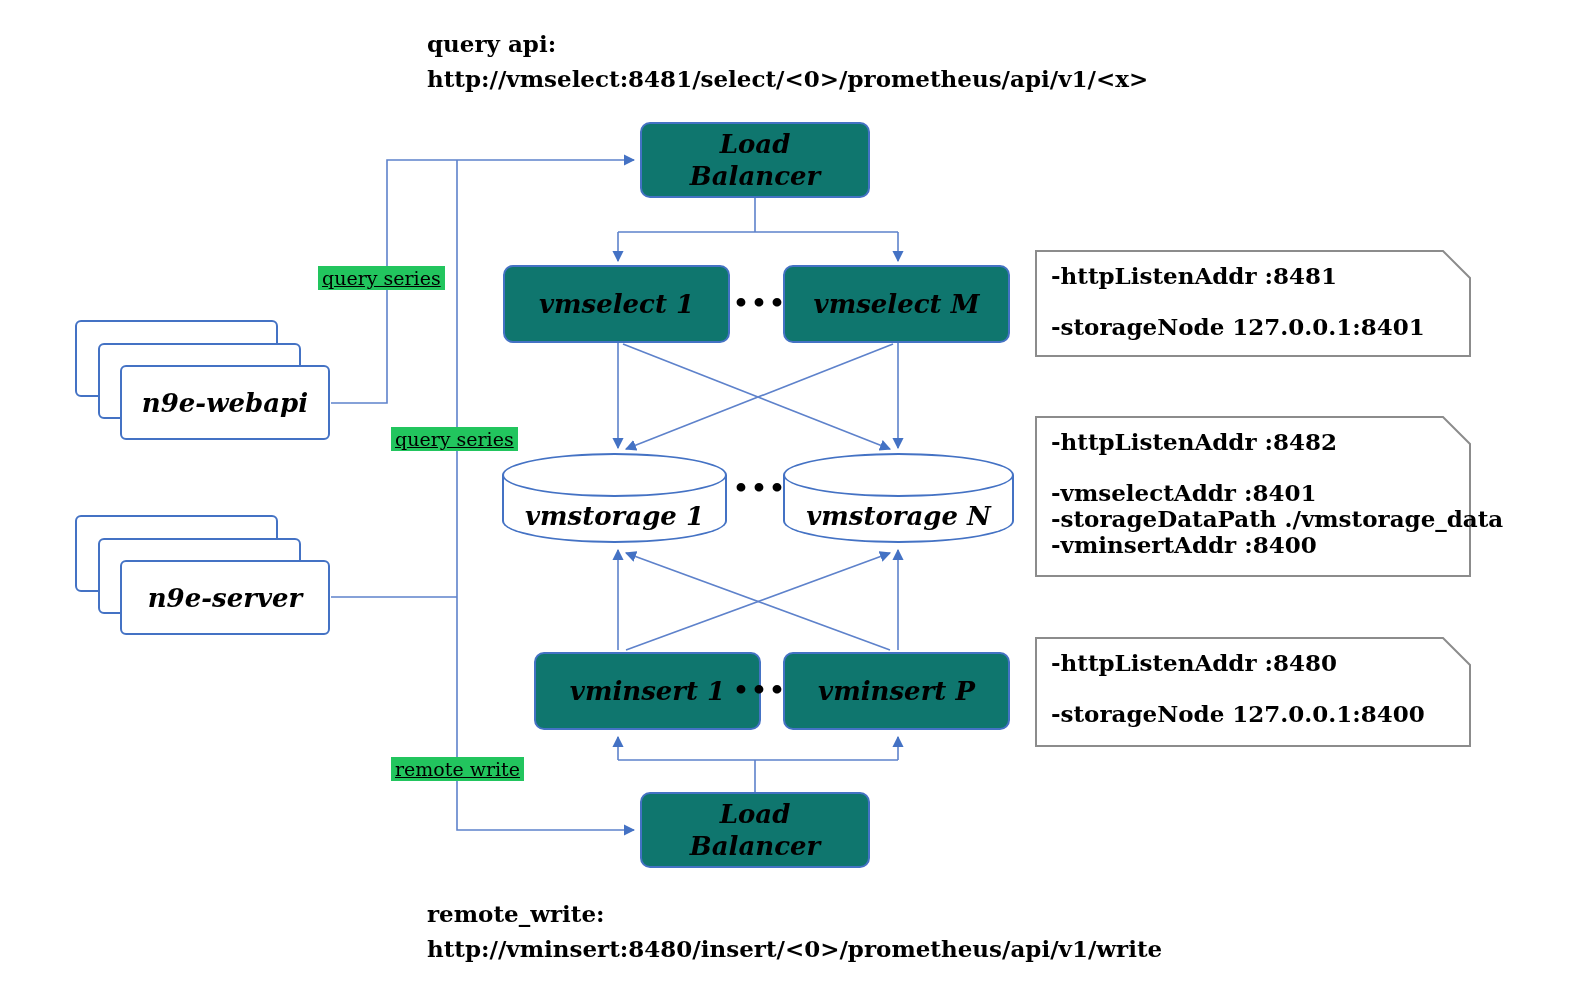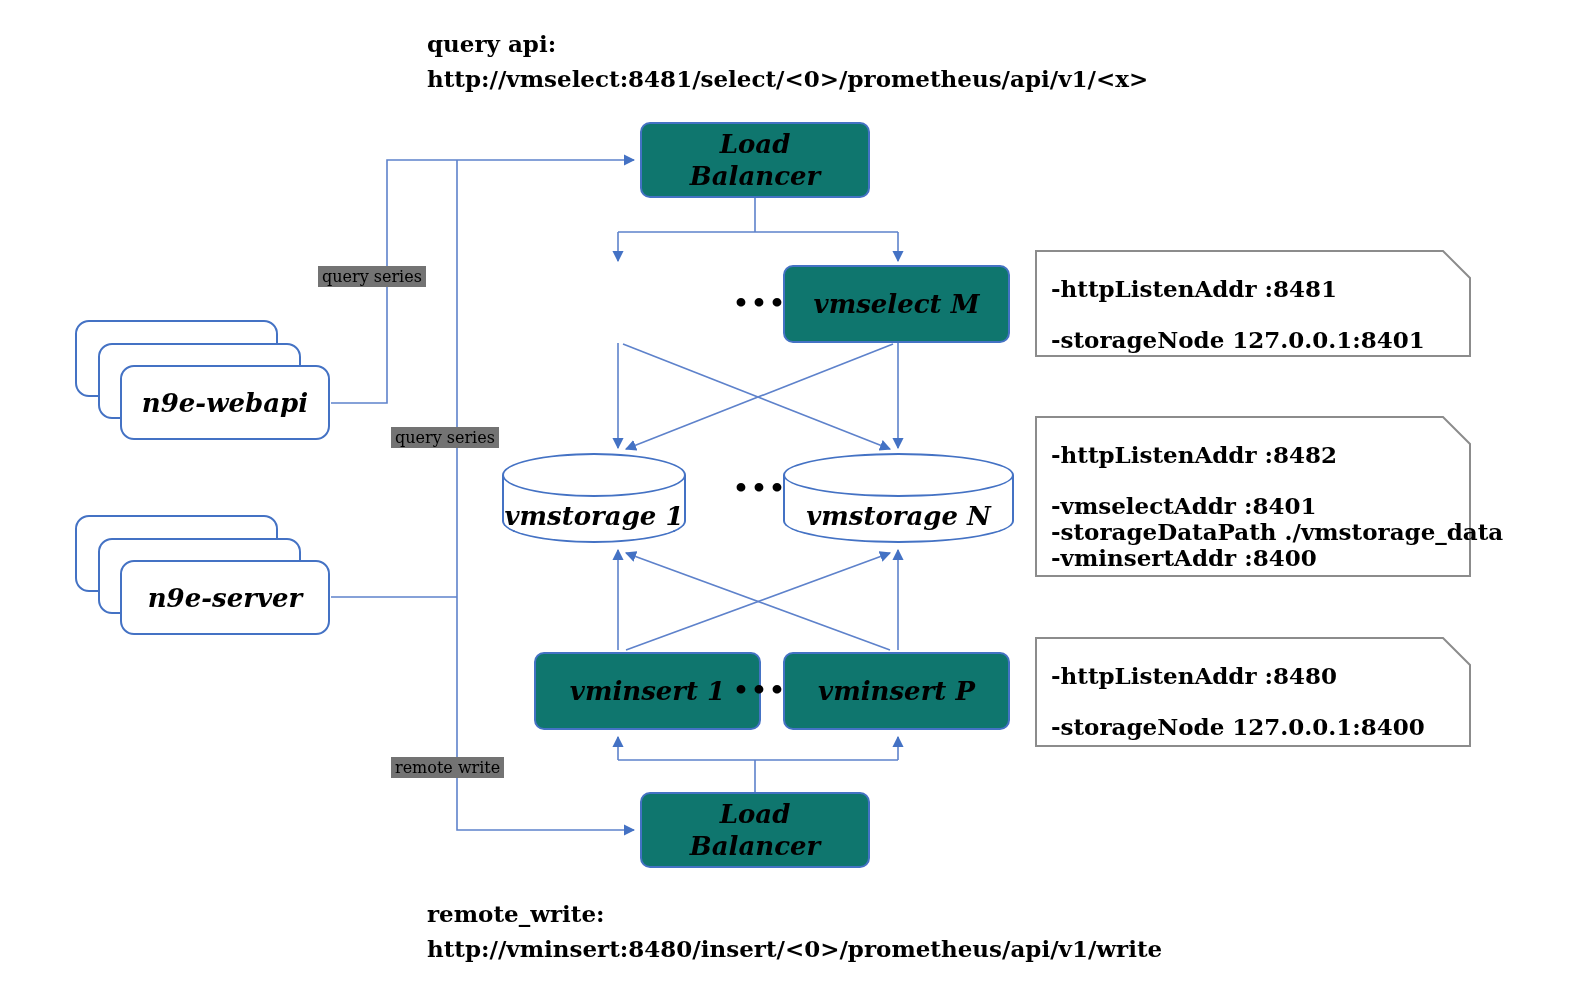--- a/index.html
+++ b/index.html
@@ -29,38 +29,38 @@
   .cyl-top{position:absolute;left:0;top:0;width:100%;height:44px;background:#fff;
            border:2.5px solid var(--accent,#4472C4);border-radius:50%;z-index:2;}
   .cyl-body{position:absolute;left:0;top:22px;width:100%;bottom:0;background:#fff;
             border:2.5px solid var(--accent,#4472C4);border-top:none;
             border-radius:0 0 50% 50% / 0 0 22px 22px;z-index:1;}
   .cyl-label{position:absolute;left:0;right:0;top:36px;bottom:0;display:flex;align-items:center;
              justify-content:center;z-index:3;font-weight:bold;font-style:italic;font-size:26px;}
 
   
   .stack{position:absolute;z-index:2;width:256px;height:121px;}
-  .stack .sheet{position:absolute;background:#fff;border:2.5px solid var(--accent,#4472C4);border-radius:14px;}
+  .stack .sheet{position:absolute;background:#fff;border:2.5px solid var(--accent,#4472C4);border-radius:6px;}
   .stack .s-back{left:0;top:0;width:203px;height:77px;}
   .stack .s-mid{left:23px;top:23px;width:203px;height:76px;}
   .stack .s-front{left:45px;top:45px;width:210px;height:75px;display:flex;align-items:center;justify-content:center;}
 
   
   .dots{position:absolute;z-index:2;width:60px;text-align:center;font-weight:bold;font-size:25px;
         letter-spacing:2px;color:#000;}
 
   
   .api-note{position:absolute;z-index:2;font-weight:bold;font-size:23px;line-height:35px;}
-  .edge-label{position:absolute;z-index:3;background:#737373;font-size:16px;padding:1px 4px;white-space:nowrap;}
+  .edge-label{position:absolute;z-index:3;background:#22c55e;font-size:19px;padding:1px 4px;white-space:nowrap;text-decoration:underline;}
 
   
   .callout{position:absolute;z-index:2;}
   .callout svg{position:absolute;left:0;top:0;}
   .co-shape{fill:#ffffff;stroke:var(--callout-border,#8C8C8C);stroke-width:2;}
-  .co-text{position:absolute;left:0;top:0;right:0;bottom:0;padding:26px 16px;z-index:2;}
+  .co-text{position:absolute;left:0;top:0;right:0;bottom:0;padding:13px 16px;z-index:2;}
   .co-line{font-weight:bold;font-size:23px;line-height:26px;white-space:nowrap;}
   .gap-below{margin-bottom:25px;}
 </style>
 </head>
 <body>
 
 <div class="canvas">
 
   <svg class="wires" viewBox="0 0 1570 994">
     <defs>
@@ -108,26 +108,29 @@
   <div class="edge-label" style="left:391px;top:427px;">query series</div>
   <div class="edge-label" style="left:391px;top:757px;">remote write</div>
 
   <div class="node lb" style="left:640px;top:122px;width:230px;height:76px;">
     <div class="node-label">Load Balancer</div>
   </div>
   <div class="node lb" style="left:640px;top:792px;width:230px;height:76px;">
     <div class="node-label">Load Balancer</div>
   </div>
 
+  <div class="node" style="left:503px;top:265px;width:227px;height:78px;">
+    <div class="node-label">vmselect 1</div>
+  </div>
   <div class="dots" style="left:730px;top:288px;">•••</div>
   <div class="node" style="left:783px;top:265px;width:227px;height:78px;">
     <div class="node-label">vmselect M</div>
   </div>
 
-  <div class="cyl" style="left:502px;top:453px;width:184px;height:90px;">
+  <div class="cyl" style="left:502px;top:453px;width:225px;height:90px;">
     <div class="cyl-top"></div>
     <div class="cyl-body"></div>
     <div class="cyl-label">vmstorage 1</div>
   </div>
   <div class="dots" style="left:730px;top:473px;">•••</div>
   <div class="cyl" style="left:783px;top:453px;width:231px;height:90px;">
     <div class="cyl-top"></div>
     <div class="cyl-body"></div>
     <div class="cyl-label">vmstorage N</div>
   </div>

